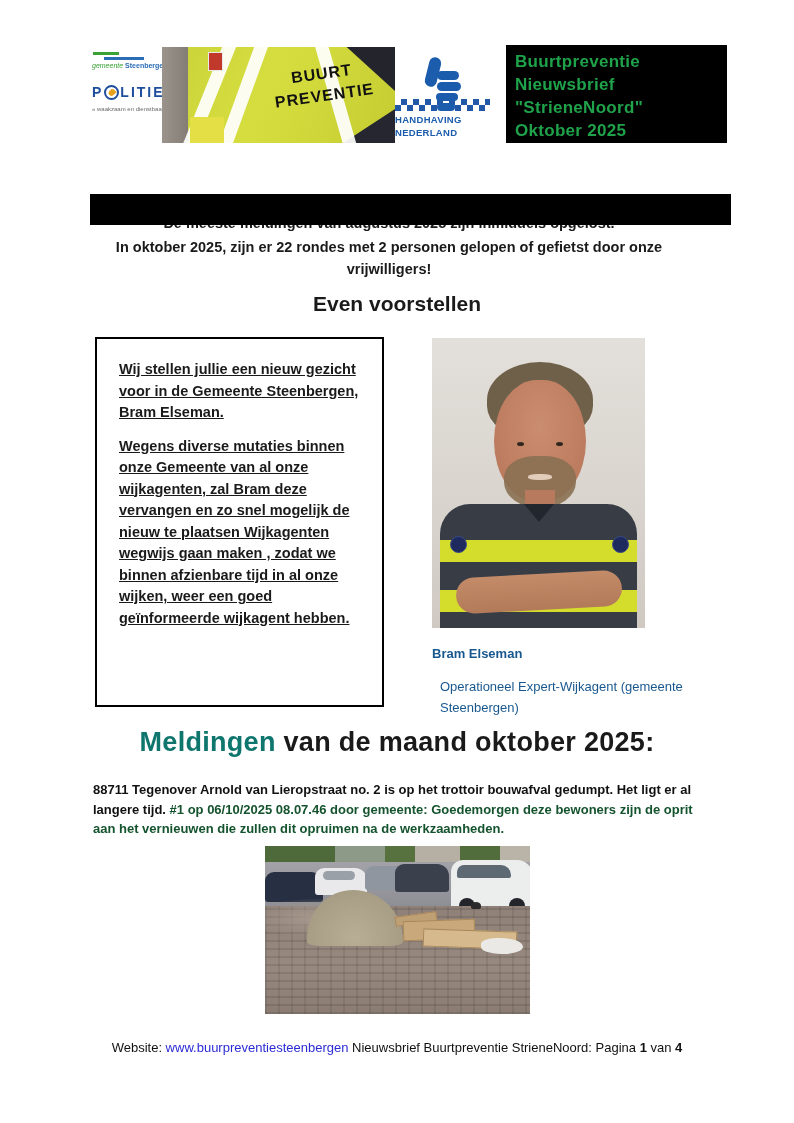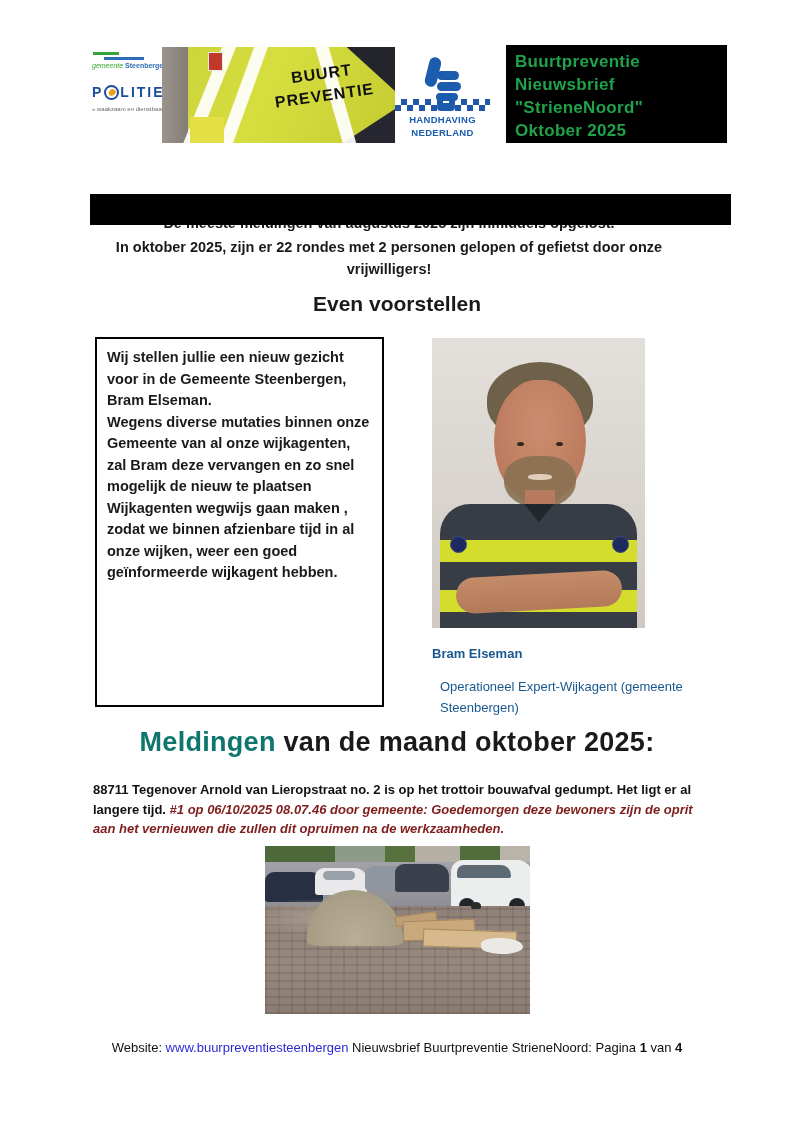--- a/index.html
+++ b/index.html
@@ -34,39 +34,39 @@
   .vest-stripe.s3{right:52px;transform:rotate(-16deg);}
   .vest-badge{left:46px;top:5px;width:13px;height:17px;background:#c0392b;border:1px solid #e9e9e9;}
   .vest-patch{left:28px;bottom:0;width:34px;height:26px;background:#e3df44;}
   .vest-text{left:96px;top:16px;width:130px;text-align:center;transform:rotate(-8deg);
       font-weight:900;font-size:16px;line-height:22px;color:#111;letter-spacing:1px;}
 
   .handhaving-logo{left:395px;top:53px;width:95px;height:90px;background:#fff;}
   .hh-checker{left:0;top:46px;width:95px;height:12px;
       background:repeating-conic-gradient(#2057a7 0% 25%,#ffffff 0% 50%);background-size:12px 12px;}
   .hh-thumb{left:26px;top:2px;}
-  .hh-text{left:0;top:60px;width:95px;text-align:center;font-size:9.5px;font-weight:bold;
+  .hh-text{left:0;top:60px;width:95px;text-align:left;font-size:9.5px;font-weight:bold;
       color:#1b5cad;line-height:13px;letter-spacing:.3px;}
 
   .title-box{left:506px;top:45px;width:221px;height:98px;background:#000;
       padding:5px 0 0 9px;box-sizing:border-box;}
   .title-box div{font-size:17px;font-weight:bold;color:#1fa24a;line-height:23px;letter-spacing:.3px;}
 
   
   .redaction-bar{left:90px;top:194px;width:641px;height:31px;background:#000;z-index:5;}
   .intro{left:93px;top:212px;width:592px;font-size:14.5px;font-weight:600;color:#1a1a1a;line-height:22px;text-align:center;}
   .intro .l3{margin-top:2px;}
 
   
   .voorstellen-heading{left:0;top:292px;width:794px;text-align:center;
       font-size:21px;font-weight:600;color:#1a1a1a;}
   .bram-box{left:95px;top:337px;width:289px;height:370px;border:2px solid #000;
       box-sizing:border-box;padding:8px 10px;font-size:14.5px;font-weight:600;
       color:#1a1a1a;line-height:21.5px;}
-  .bram-box p{margin:0;}
+  .bram-box p{margin:12px;text-decoration:underline;}
   .bram-box p.last{margin-top:21px;}
 
   .portrait{left:432px;top:338px;width:213px;height:290px;overflow:hidden;
       background:linear-gradient(180deg,#e3dfda 0%,#d8d3cd 60%,#cfc9c2 100%);}
   .po-hair{left:55px;top:24px;width:106px;height:76px;background:#6f6049;border-radius:50% 50% 42% 42%;}
   .po-face{left:62px;top:42px;width:92px;height:122px;border-radius:46%/50%;
       background:radial-gradient(ellipse at 50% 38%,#cb8d6f 0%,#bd7c5f 70%,#b07256 100%);}
   .po-eye{width:7px;height:4px;background:#31271f;border-radius:50%;}
   .po-eye.e1{left:85px;top:104px;}
   .po-eye.e2{left:124px;top:104px;}
@@ -86,21 +86,21 @@
       border-radius:18px;transform:rotate(-3deg);}
 
   .caption-name{left:432px;top:646px;font-size:13px;font-weight:bold;color:#19588f;}
   .caption-role{left:432px;top:676px;width:256px;font-size:13px;color:#19588f;line-height:21px;margin-left:8px;}
 
   
   .meldingen-heading{left:0;top:727px;width:794px;text-align:center;
       font-size:27px;font-weight:bold;color:#1a1a1a;letter-spacing:.3px;}
   .meldingen-heading .hl{color:#0f766e;}
   .melding-item{left:93px;top:780px;width:622px;font-size:13px;font-weight:bold;line-height:19.5px;color:#111;}
-  .melding-item .blue{color:#7f1d1d;font-style:italic;}
+  .melding-item .blue{color:#14532d;}
 
   
   .street-photo{left:265px;top:846px;width:265px;height:168px;overflow:hidden;background:#97979d;}
   .st-trees{left:0;top:0;width:265px;height:18px;
       background:linear-gradient(90deg,#4e6a3b 0 70px,#8d9a88 70px 120px,#57713f 120px 150px,
         #b6b0a4 150px 195px,#516d3c 195px 235px,#b9b3a8 235px 265px);}
   .st-road{left:0;top:16px;width:265px;height:46px;background:linear-gradient(180deg,#a2a2a8,#8d8d94);}
   .st-car{border-radius:9px 12px 3px 3px;}
   .st-car.c1{left:0px;top:26px;width:58px;height:30px;background:#273043;}
   .st-car.c2{left:50px;top:22px;width:52px;height:27px;background:#e9e9eb;}

